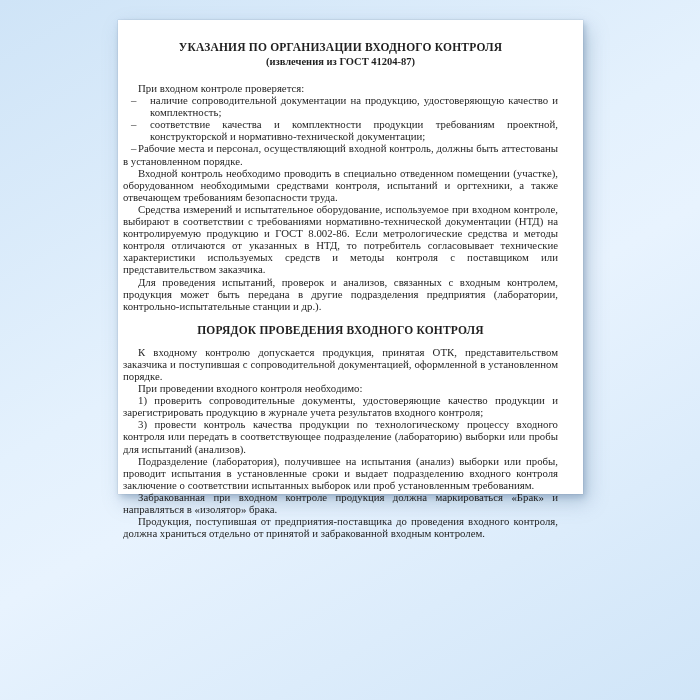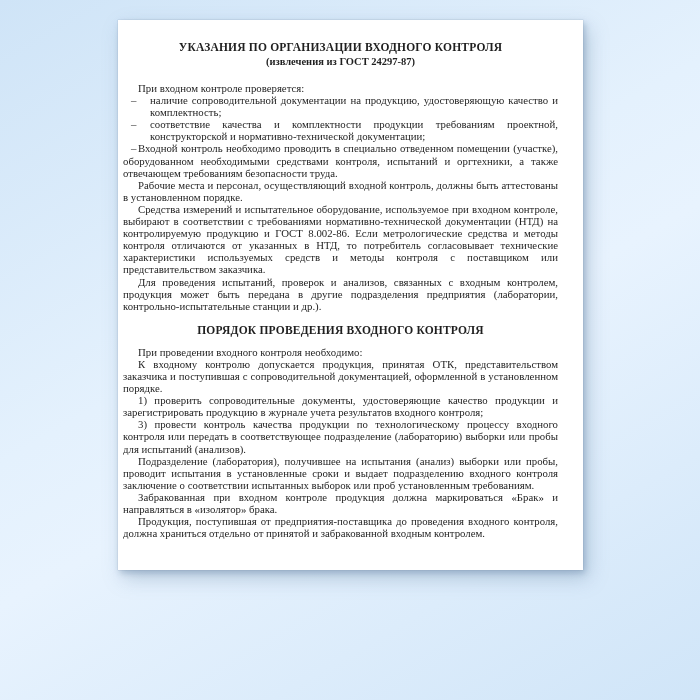--- a/index.html
+++ b/index.html
@@ -5,21 +5,21 @@
   * { margin: 0; padding: 0; box-sizing: border-box; }
   html, body { width: 700px; height: 700px; overflow: hidden; }
   body {
     font-family: "Liberation Serif", "DejaVu Serif", serif;
     background: linear-gradient(150deg, #cfe4f7 0%, #e4f1fd 42%, #e8f3fe 55%, #d0e5f8 100%);
     position: relative;
   }
   .sheet {
     position: absolute;
     left: 118px; top: 20px;
-    width: 465px; height: 550px;
+    width: 465px; height: 474px;
     background: #ffffff;
     box-shadow: 0 0 1px rgba(120,140,165,0.65),
                 2px 3px 6px rgba(105,135,165,0.40),
                 5px 8px 18px rgba(105,135,165,0.38);
     padding: 21px 25px 0 5px;
     color: #1f1f1f;
   }
   .title {
     text-align: center;
     font-weight: bold;
@@ -50,44 +50,44 @@
     line-height: 13px;
     letter-spacing: 0.2px;
     margin: 12px 0 9px 0;
   }
 </style>
 </head>
 <body>
 
 <div class="sheet">
   <div class="title">УКАЗАНИЯ ПО ОРГАНИЗАЦИИ ВХОДНОГО КОНТРОЛЯ</div>
-  <div class="subtitle">(извлечения из ГОСТ 24297-87)</div>
+  <div class="subtitle">(извлечения из ГОСТ 41204-87)</div>
 
   <div class="content">
     <section>
       <p class="para">При входном контроле проверяется:</p>
       <div>
           <p class="bullet"><span class="marker">–</span><span>наличие сопроводительной документации на продукцию, удостоверяющую качество и комплектность;</span></p>
           <p class="bullet"><span class="marker">–</span><span>соответствие качества и комплектности продукции требованиям проектной, конструкторской и нормативно-технической документации;</span></p>
           <p class="bullet"><span class="marker">–</span></p>
         </div>
       <div>
+          <p class="para">Рабочие места и персонал, осуществляющий входной контроль, должны быть аттестованы в установленном порядке.</p>
           <p class="para">Входной контроль необходимо проводить в специально отведенном помещении (участке), оборудованном необходимыми средствами контроля, испытаний и оргтехники, а также отвечающем требованиям безопасности труда.</p>
-          <p class="para">Рабочие места и персонал, осуществляющий входной контроль, должны быть аттестованы в установленном порядке.</p>
           <p class="para">Средства измерений и испытательное оборудование, используемое при входном контроле, выбирают в соответствии с требованиями нормативно-технической документации (НТД) на контролируемую продукцию и ГОСТ 8.002-86. Если метрологические средства и методы контроля отличаются от указанных в НТД, то потребитель согласовывает технические характеристики используемых средств и методы контроля с поставщиком или представительством заказчика.</p>
           <p class="para">Для проведения испытаний, проверок и анализов, связанных с входным контролем, продукция может быть передана в другие подразделения предприятия (лаборатории, контрольно-испытательные станции и др.).</p>
         </div>
     </section>
 
     <h2 class="heading">ПОРЯДОК ПРОВЕДЕНИЯ ВХОДНОГО КОНТРОЛЯ</h2>
 
     <section>
       <div>
+          <p class="para">К входному контролю допускается продукция, принятая ОТК, представительством заказчика и поступившая с сопроводительной документацией, оформленной в установленном порядке.</p>
           <p class="para">При проведении входного контроля необходимо:</p>
-          <p class="para">К входному контролю допускается продукция, принятая ОТК, представительством заказчика и поступившая с сопроводительной документацией, оформленной в установленном порядке.</p>
           <p class="para">1) проверить сопроводительные документы, удостоверяющие качество продукции и зарегистрировать продукцию в журнале учета результатов входного контроля;</p>
           <p class="para">3) провести контроль качества продукции по технологическому процессу входного контроля или передать в соответствующее подразделение (лабораторию) выборки или пробы для испытаний (анализов).</p>
           <p class="para">Подразделение (лаборатория), получившее на испытания (анализ) выборки или пробы, проводит испытания в установленные сроки и выдает подразделению входного контроля заключение о соответствии испытанных выборок или проб установленным требованиям.</p>
           <p class="para">Забракованная при входном контроле продукция должна маркироваться «Брак» и направляться в «изолятор» брака.</p>
           <p class="para">Продукция, поступившая от предприятия-поставщика до проведения входного контроля, должна храниться отдельно от принятой и забракованной входным контролем.</p>
         </div>
     </section>
   </div>
 </div>
 

